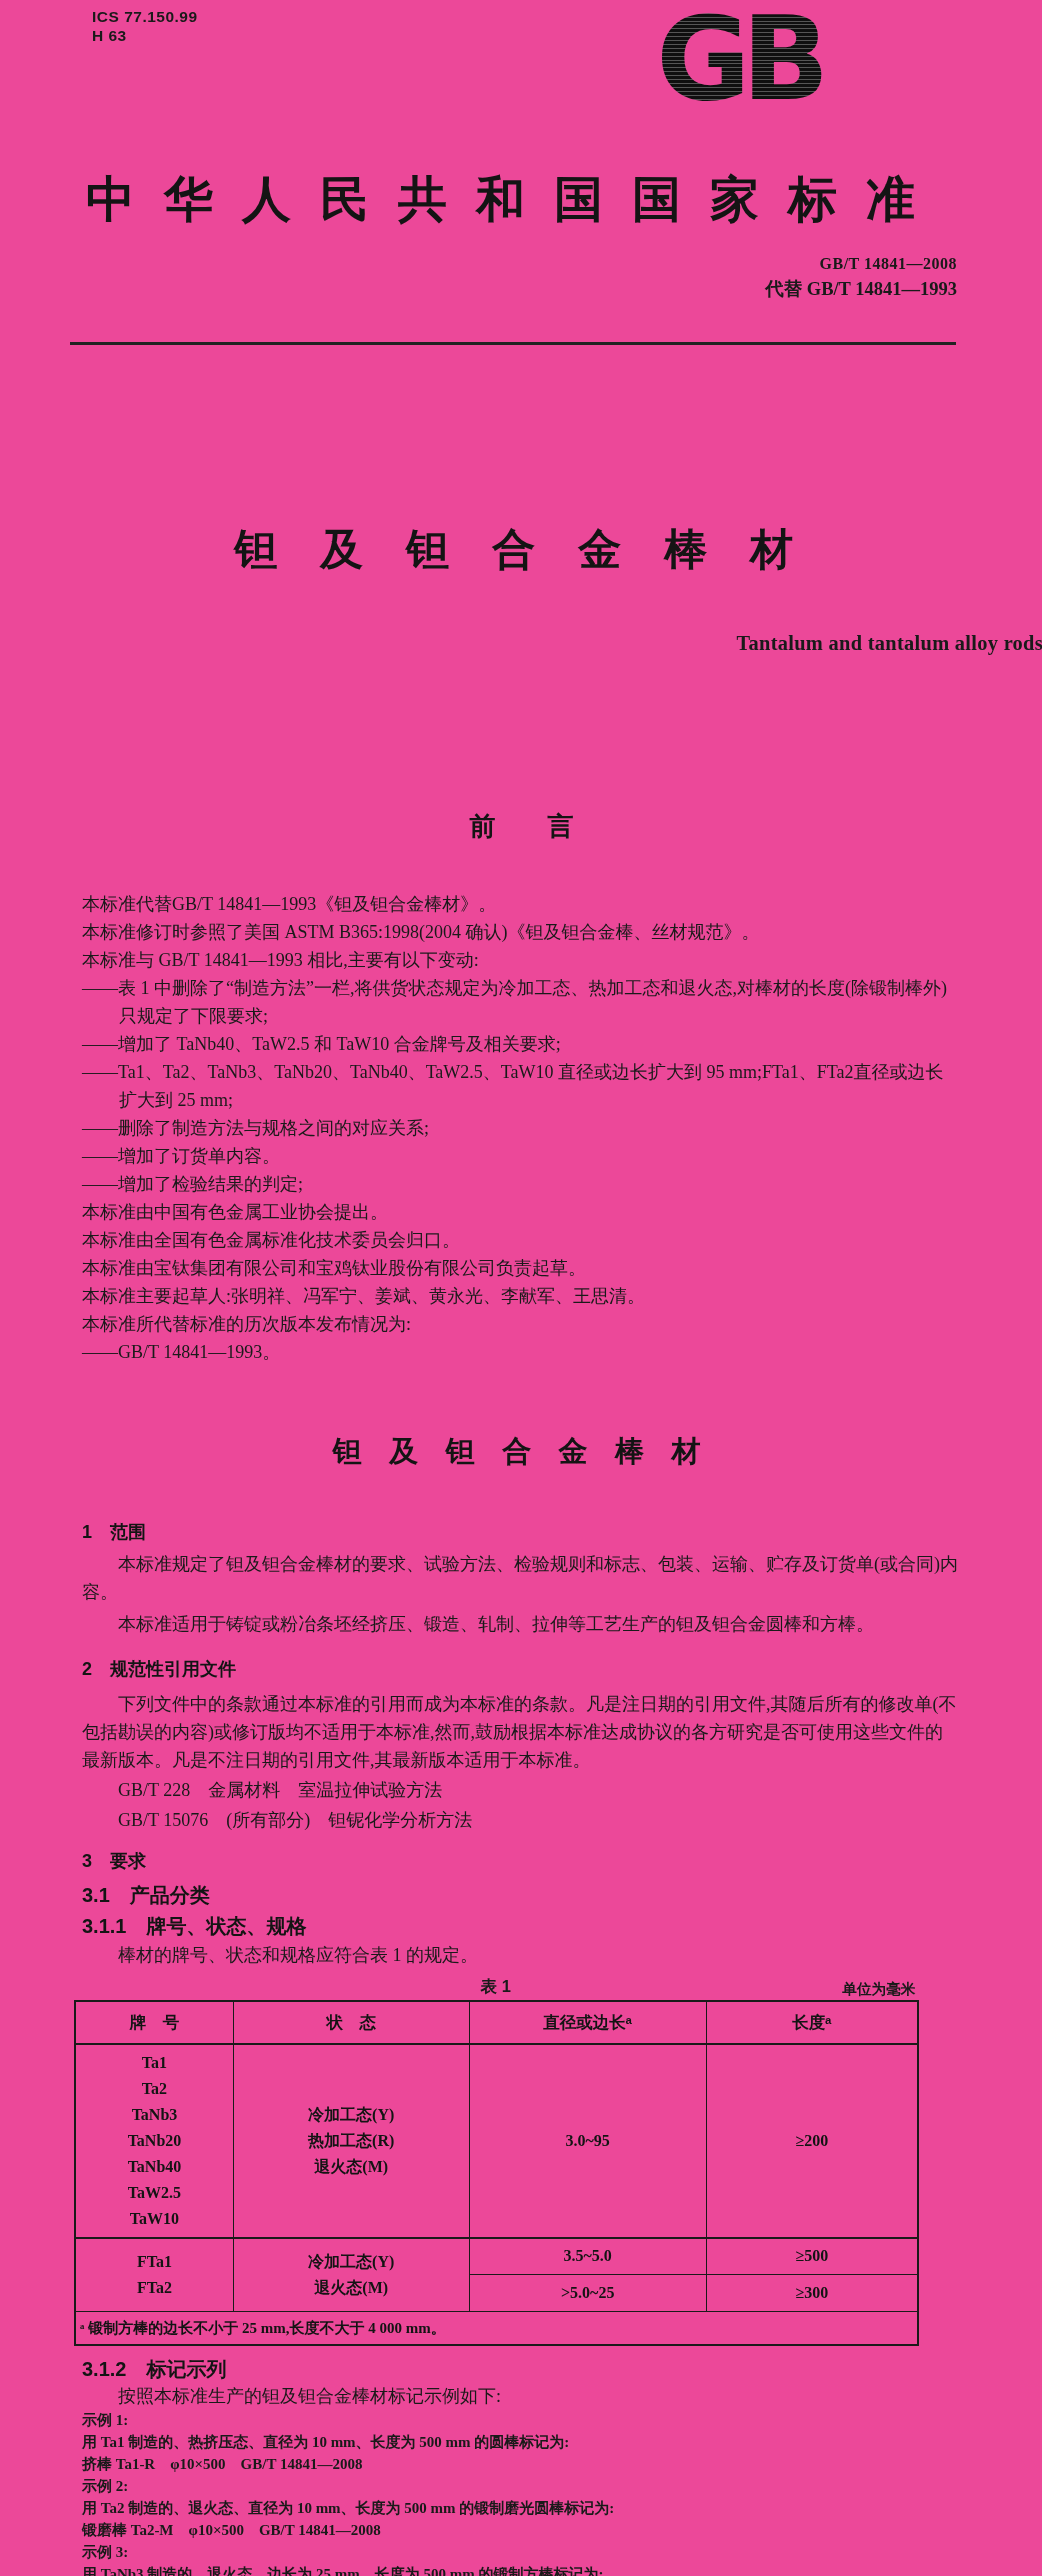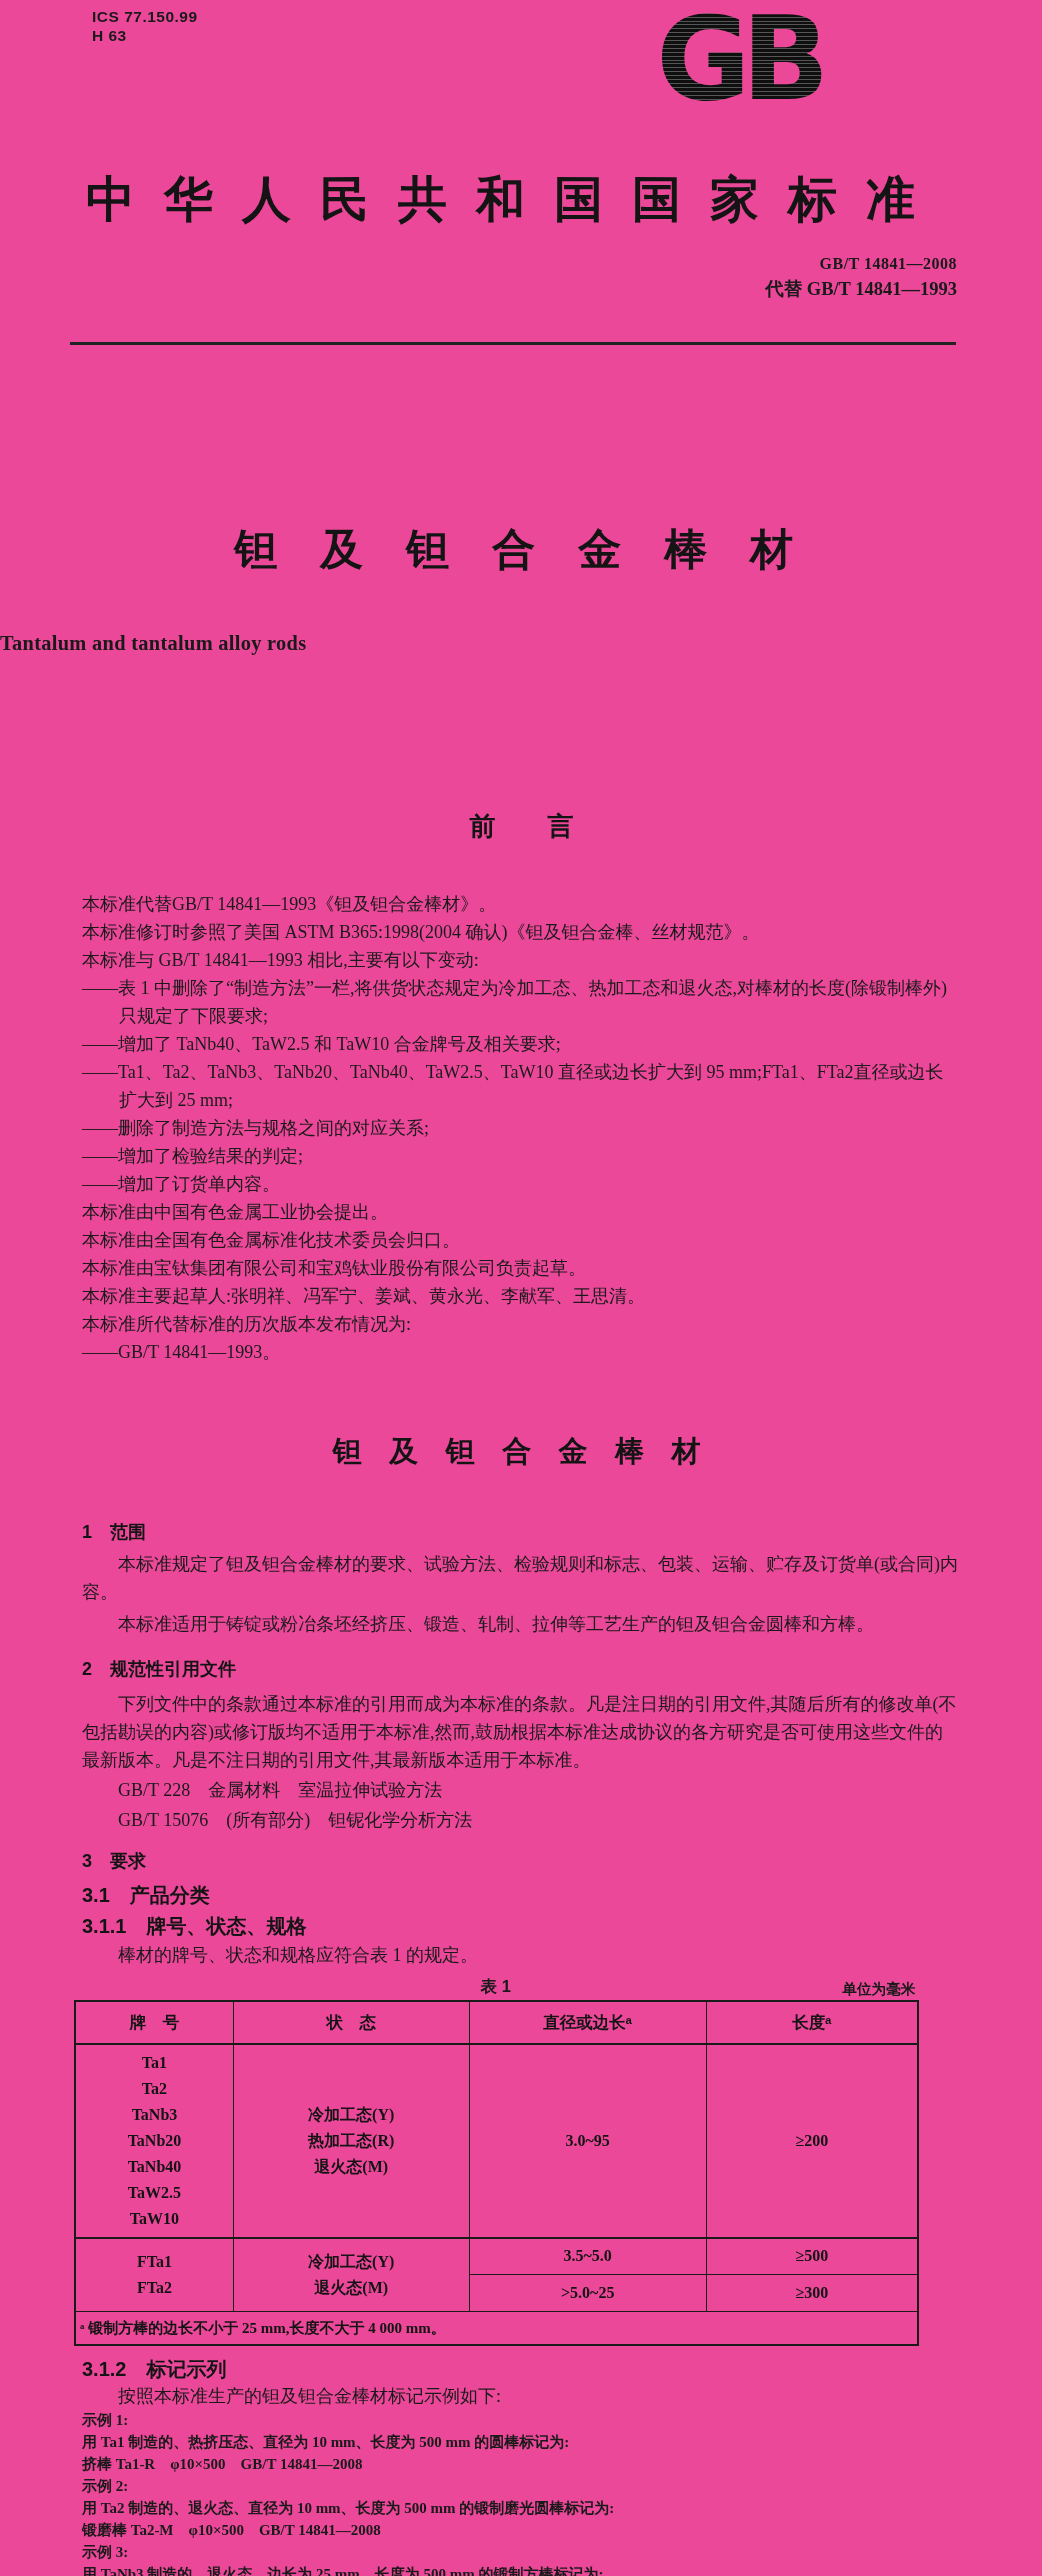--- a/index.html
+++ b/index.html
@@ -32,21 +32,21 @@
   .std-no .no-sub{font-size:18.5px;margin-top:2.9px;}
   .rule{position:absolute;left:70px;top:342px;width:886px;height:2.9px;background:#222;}
 
   
   .doc-title-zh{
     position:absolute;left:0;top:521px;width:100%;margin:0;text-align:center;
     font-family:"Liberation Sans","DejaVu Sans",sans-serif;
     font-size:43px;font-weight:800;letter-spacing:15.5px;color:#141414;white-space:nowrap;
   }
   .doc-title-en{
-    position:absolute;left:0;top:632px;width:100%;text-align:left;
+    position:absolute;left:0;top:632px;width:100%;text-align:right;
     font-size:20.4px;font-weight:700;letter-spacing:0.3px;
   }
   .fw-head{
     position:absolute;left:0;top:809px;width:100%;margin:0;text-align:center;
     font-family:"Liberation Sans","DejaVu Sans",sans-serif;
     font-size:26px;font-weight:800;color:#141414;
   }
 
   
   .foreword{position:absolute;left:82px;top:890px;width:876px;
@@ -124,22 +124,22 @@
   <h3 class="fw-head">前　　言</h3>
 
   <div class="foreword">
     <p>本标准代替GB/T 14841—1993《钽及钽合金棒材》。</p>
     <p>本标准修订时参照了美国 ASTM B365:1998(2004 确认)《钽及钽合金棒、丝材规范》。</p>
     <p>本标准与 GB/T 14841—1993 相比,主要有以下变动:</p>
     <p class="fw-hang">——表 1 中删除了“制造方法”一栏,将供货状态规定为冷加工态、热加工态和退火态,对棒材的长度(除锻制棒外)只规定了下限要求;</p>
     <p class="fw-hang">——增加了 TaNb40、TaW2.5 和 TaW10 合金牌号及相关要求;</p>
     <p class="fw-hang">——Ta1、Ta2、TaNb3、TaNb20、TaNb40、TaW2.5、TaW10 直径或边长扩大到 95 mm;FTa1、FTa2直径或边长扩大到 25 mm;</p>
     <p class="fw-hang">——删除了制造方法与规格之间的对应关系;</p>
+    <p class="fw-hang">——增加了订货单内容。</p>
     <p class="fw-hang">——增加了检验结果的判定;</p>
-    <p class="fw-hang">——增加了订货单内容。</p>
     <p>本标准由中国有色金属工业协会提出。</p>
     <p>本标准由全国有色金属标准化技术委员会归口。</p>
     <p>本标准由宝钛集团有限公司和宝鸡钛业股份有限公司负责起草。</p>
     <p>本标准主要起草人:张明祥、冯军宁、姜斌、黄永光、李献军、王思清。</p>
     <p>本标准所代替标准的历次版本发布情况为:</p>
     <p class="fw-hang">——GB/T 14841—1993。</p>
   </div>
 
   <h2 class="sec-title">钽 及 钽 合 金 棒 材</h2>
 

